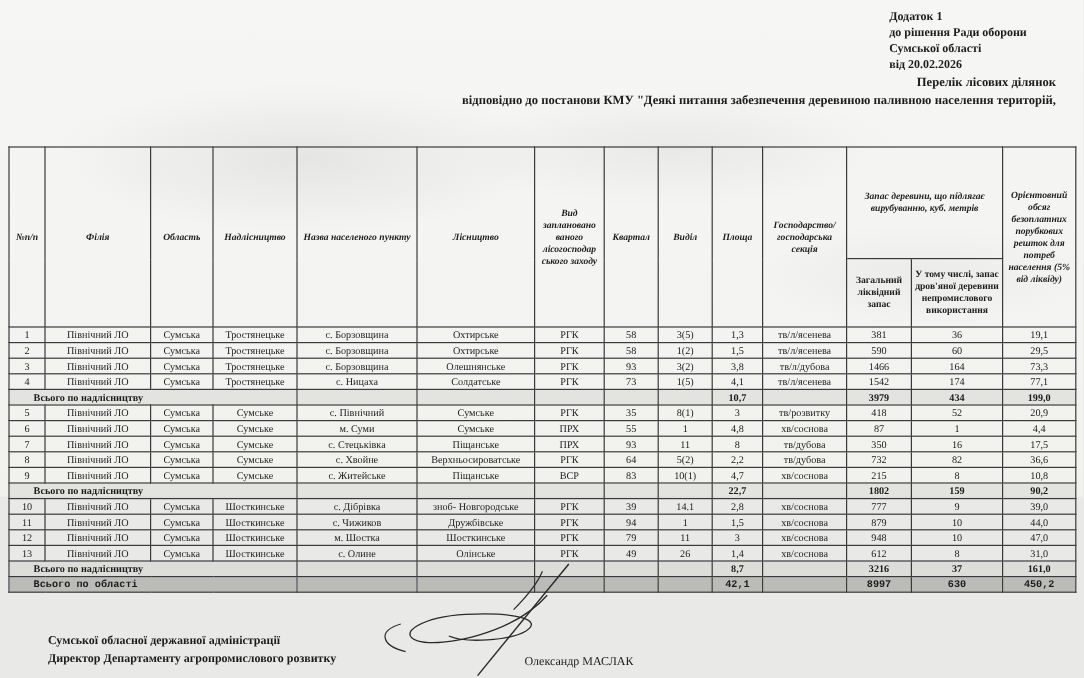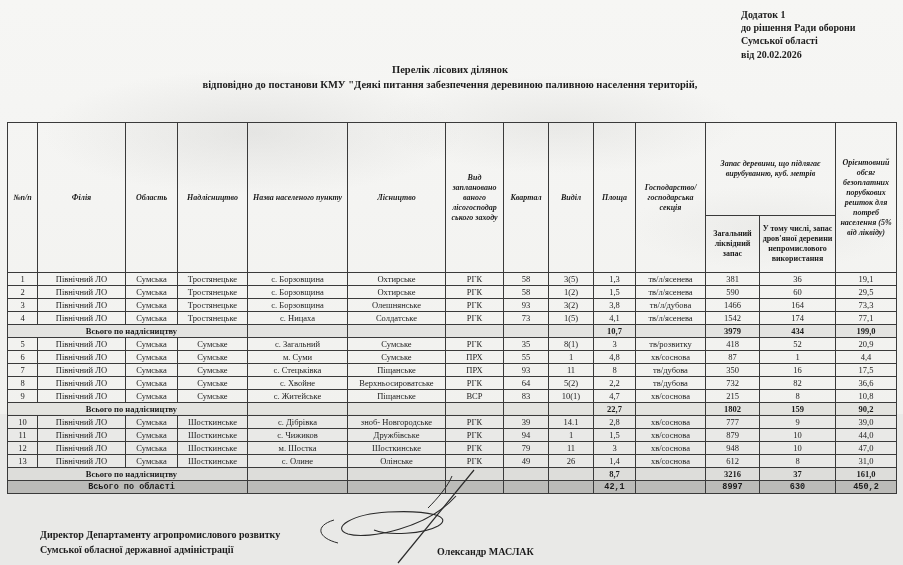--- a/index.html
+++ b/index.html
@@ -19,53 +19,53 @@
     color:#1c1c1c;
   }
   
   .annex{
     position:absolute;top:8px;left:741px;width:170px;
     font-weight:bold;font-size:10px;line-height:1.32;
   }
   
   .title{
     position:absolute;top:62px;left:20px;width:860px;
-    text-align:center;font-weight:bold;font-size:10.5px;line-height:1.45;
+    text-align:right;font-weight:bold;font-size:10.5px;line-height:1.45;
   }
   
   table.doc{
     position:absolute;top:122px;left:7px;width:889px;
     border-collapse:collapse;table-layout:fixed;
     font-size:8.5px;line-height:1.05;
   }
   table.doc th,table.doc td{
     border:1px solid #3a3a3a;
     padding:0 2px;
     text-align:center;vertical-align:middle;
     overflow:hidden;
     background:transparent;
     font-weight:normal;
     word-wrap:break-word;overflow-wrap:break-word;
   }
   table.doc thead th{font-weight:bold;font-size:8px;line-height:1.25;}
   thead tr.h1 th{height:92px;font-style:italic;}
   thead tr.h2 th{height:56px;}
   tbody tr{height:13px;}
-  tbody td.lbl{text-align:center;font-weight:bold;padding-left:10px;white-space:nowrap;}
+  tbody td.lbl{text-align:left;font-weight:bold;padding-left:20px;white-space:nowrap;}
   tr.subtotal td{background:rgba(190,190,186,.28);font-weight:bold;}
   tr.grandtotal td{background:rgba(150,150,146,.55);font-weight:bold;font-family:Liberation Mono, monospace;}
   .small-h{font-size:7.5px;}
   
   .sig-title{
     position:absolute;top:527px;left:40px;
     font-weight:bold;font-size:10px;line-height:1.5;
   }
   .sig-name{
     position:absolute;top:546px;left:437px;
-    font-weight:bold;font-size:10px;
+    font-weight:normal;font-size:10px;
   }
   .sig-svg{position:absolute;top:468px;left:278px;pointer-events:none;}
 </style>
 </head>
 <body>
 
 <div class="page">
 
   <div class="annex">
     <div>Додаток 1</div>
@@ -193,21 +193,21 @@
           <td></td>
           <td>3979</td>
           <td>434</td>
           <td>199,0</td>
         </tr>
         <tr>
           <td>5</td>
           <td>Північний ЛО</td>
           <td>Сумська</td>
           <td>Сумське</td>
-          <td>с. Загальний</td>
+          <td>с. Північний</td>
           <td>Сумське</td>
           <td>РГК</td>
           <td>35</td>
           <td>8(1)</td>
           <td>3</td>
           <td>тв/розвитку</td>
           <td>418</td>
           <td>52</td>
           <td>20,9</td>
         </tr>
@@ -382,18 +382,18 @@
   </table>
 
   <svg class="sig-svg" width="230" height="97" viewBox="0 0 230 97">
     <path d="M196 2 L120 95" stroke="#2a2a2a" stroke-width="1.2" fill="none"></path>
     <path d="M178 28 C150 60, 90 72, 70 66 C52 60, 74 46, 110 44 C150 42, 176 48, 160 58 C146 66, 110 68, 96 62" stroke="#2a2a2a" stroke-width="1.1" fill="none"></path>
     <path d="M60 75 C40 70, 36 58, 56 52" stroke="#2a2a2a" stroke-width="1" fill="none"></path>
     <path d="M150 40 C160 30, 170 18, 174 8" stroke="#2a2a2a" stroke-width="1" fill="none"></path>
   </svg>
 
   <div class="sig-title">
+    <div>Сумської обласної державної адміністрації</div>
     <div>Директор Департаменту агропромислового розвитку</div>
-    <div>Сумської обласної державної адміністрації</div>
   </div>
   <div class="sig-name">Олександр МАСЛАК</div>
 
 </div>
 
 </body></html>

